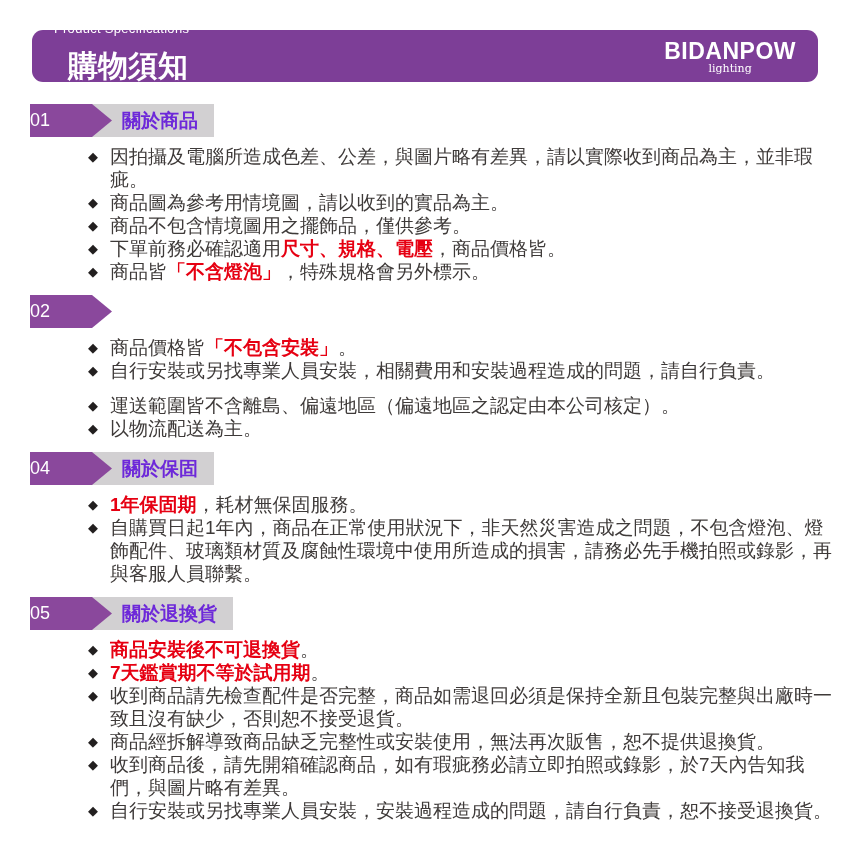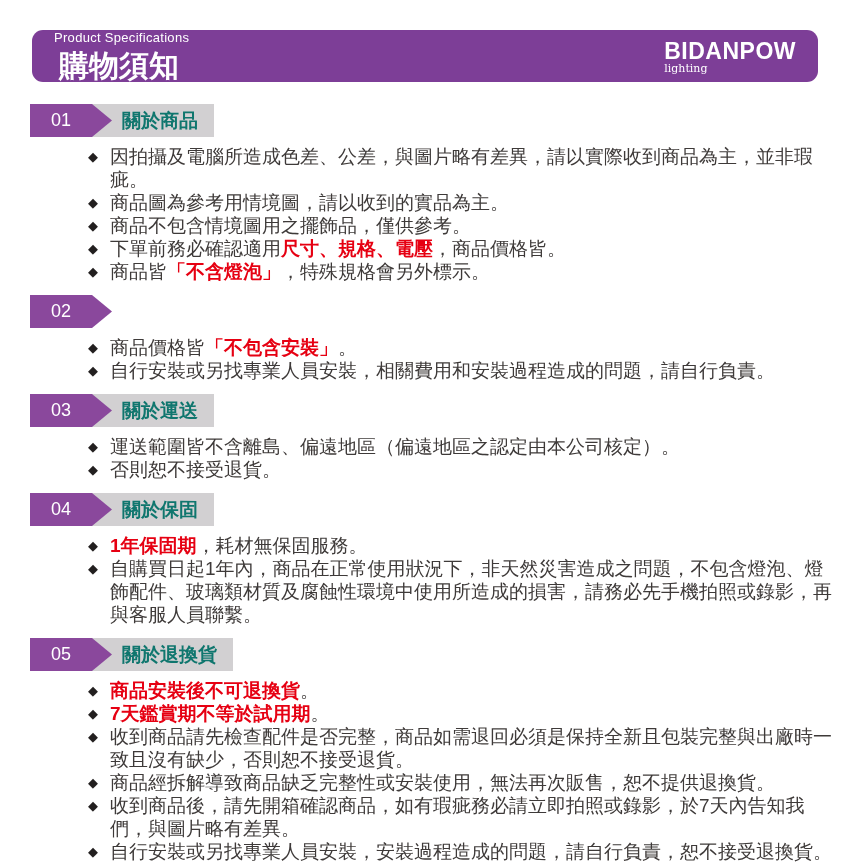--- a/index.html
+++ b/index.html
@@ -18,37 +18,37 @@
   }
   .page{padding-top:30px}
 
   
   .banner{
     margin:0 32px 22px 32px;height:52px;background:var(--purple);
     border-radius:11px;display:flex;justify-content:space-between;
     align-items:center;padding:4px 22px 0 22px;
   }
   .banner-sub{font-size:13px;color:#fff;letter-spacing:.3px;margin-bottom:2px}
-  .banner-title{font-size:30px;font-weight:bold;color:#fff;line-height:1.05;margin:5px}
-  .brand-box{text-align:left}
+  .banner-title{font-size:30px;font-weight:bold;color:#fff;line-height:1.05;margin:14px}
+  .brand-box{text-align:center}
   .brand-name{font-size:23px;font-weight:bold;color:#fff;letter-spacing:.5px;line-height:1}
   .brand-tag{font-family:"DejaVu Serif","Liberation Serif",serif;font-size:11px;color:#fff;line-height:1.1}
 
   
   .section{margin:0 0 12px 30px}
   .sec-head{display:flex;height:33px}
   .badge{
     position:relative;z-index:2;width:82px;height:33px;flex:0 0 82px;
     background:var(--badge-purple);
     clip-path:polygon(0 0,62px 0,82px 16.5px,62px 33px,0 33px);
   }
-  .badge-num{display:block;width:62px;text-align:center;line-height:33px;color:#fff;font-size:18px}
+  .badge-num{display:block;width:62px;line-height:33px;color:#fff;font-size:18px}
   .sec-label{
     margin-left:-62px;background:var(--label-gray);height:33px;line-height:33px;
-    padding:0 16px 0 72px;font-size:19px;font-weight:bold;color:#0f766e;white-space:nowrap;
+    padding:0 16px 0 72px;font-size:19px;font-weight:bold;color:#6d28d9;white-space:nowrap;
   }
   .bullets{list-style:none;margin:8px 18px 0 58px;padding:0}
   .bullet{display:flex;font-size:19px;line-height:23px}
   .diamond{flex:0 0 22px;width:22px;font-size:13px;line-height:23px;color:#221f1f}
   .btext{flex:1}
   .red{color:var(--red);font-weight:bold}
 </style>
 </head>
 <body>
 
@@ -107,34 +107,28 @@
             <span class="diamond">◆</span>
             <span class="btext"><span>商品價格皆</span><span class="red">「不包含安裝」</span><span>。</span></span>
           </li>
           <li class="bullet">
             <span class="diamond">◆</span>
             <span class="btext"><span>自行安裝或另找專業人員安裝，相關費用和安裝過程造成的問題，請自行負責。</span></span>
           </li>
         </ul>
       </section>
       <section class="section">
-        <div class="sec-head">
-          <div class="badge">
-            <span class="badge-num">03</span>
-          </div>
-          <div class="sec-label">關於運送</div>
-        </div>
         <ul class="bullets">
           <li class="bullet">
             <span class="diamond">◆</span>
             <span class="btext"><span>運送範圍皆不含離島、偏遠地區（偏遠地區之認定由本公司核定）。</span></span>
           </li>
           <li class="bullet">
             <span class="diamond">◆</span>
-            <span class="btext"><span>否則恕不接受退貨。</span></span>
+            <span class="btext"><span>以物流配送為主。</span></span>
           </li>
         </ul>
       </section>
       <section class="section">
         <div class="sec-head">
           <div class="badge">
             <span class="badge-num">04</span>
           </div>
           <div class="sec-label">關於保固</div>
         </div>

